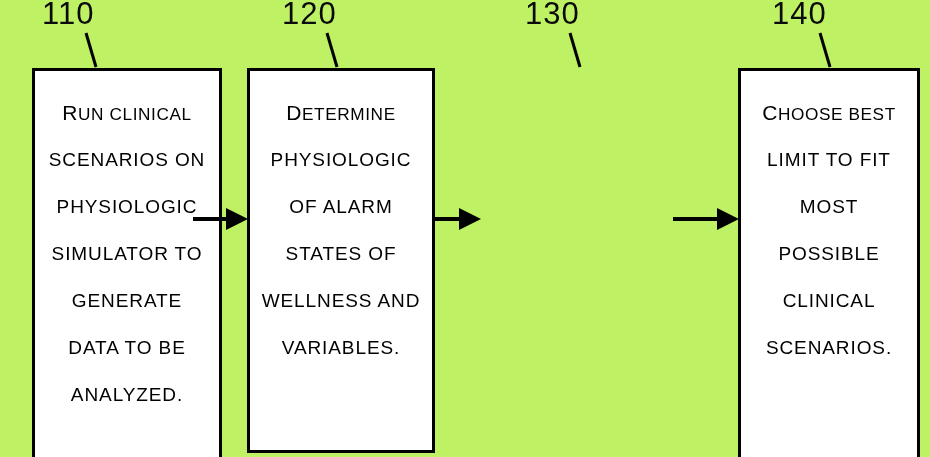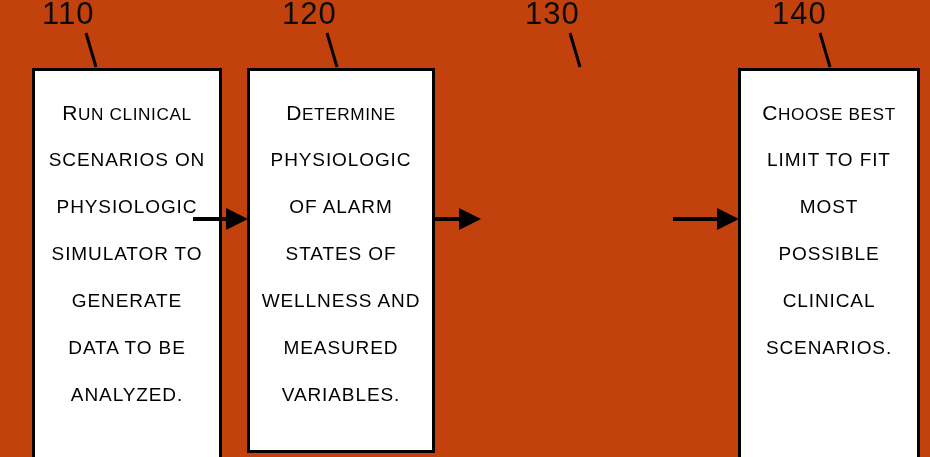--- a/index.html
+++ b/index.html
@@ -4,21 +4,21 @@
 <style>
   html, body {
     margin: 0;
     padding: 0;
     background: #ffffff;
   }
   #canvas {
     position: relative;
     width: 930px;
     height: 457px;
-    background: #c2410c;
+    background: #bef264;
     overflow: hidden;
     font-family: "Liberation Sans", sans-serif;
     color: #000000;
   }
 
   
   .ref-num {
     position: absolute;
     font-family: "Liberation Sans", sans-serif;
     font-size: 31px;
@@ -143,21 +143,20 @@
     <div class="head" style="left:33px;"></div>
   </div>
 
   <div class="box" style="left:247px; top:68px; width:188px; height:385px;">
     <div class="box-text" style="top:18px;">
       <div class="tline first"><span class="cap">D</span><span class="sc">ETERMINE</span></div>
       <div class="tline">PHYSIOLOGIC</div>
       <div class="tline">OF ALARM</div>
       <div class="tline">STATES OF</div>
       <div class="tline">WELLNESS AND</div>
-      <div class="tline">MEASURED</div>
       <div class="tline">VARIABLES.</div>
     </div>
   </div>
 
   <div class="arrow" style="left:435px; top:208px; width:45px;">
     <div class="shaft" style="width:26px;"></div>
     <div class="head" style="left:24px;"></div>
   </div>
 
 

